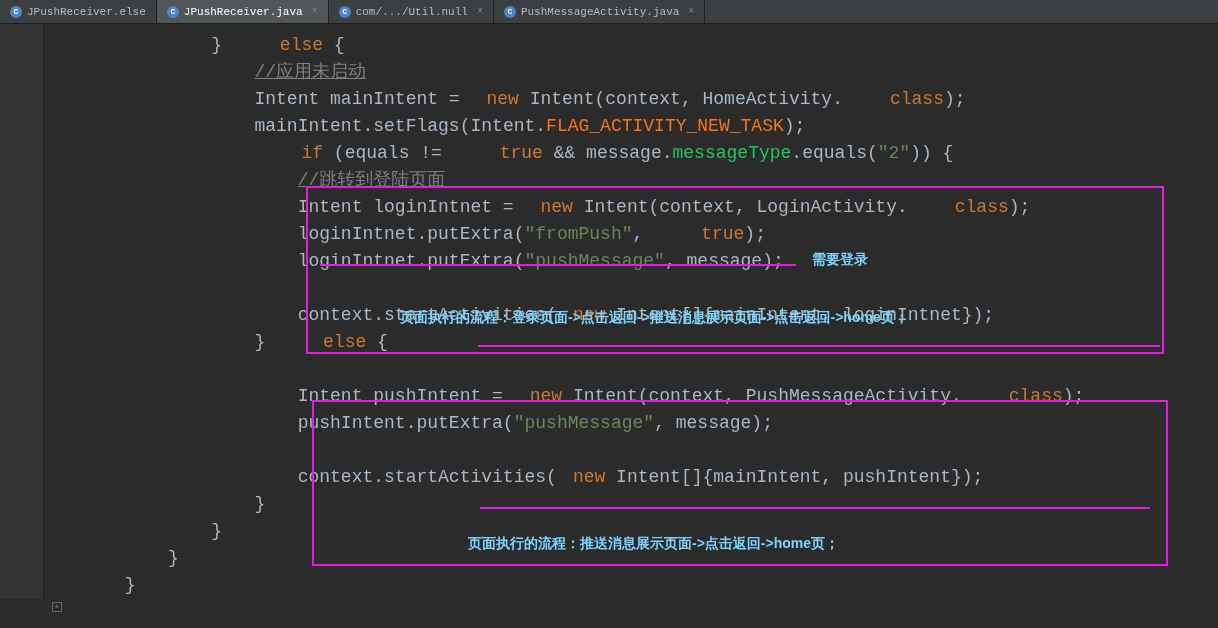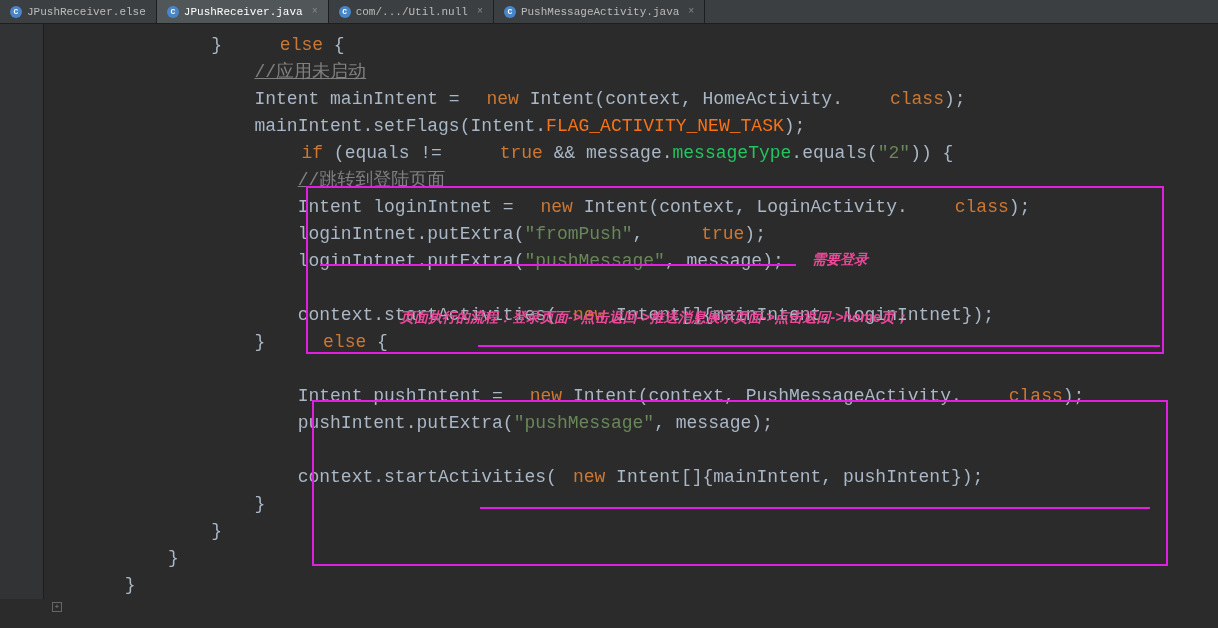--- a/index.html
+++ b/index.html
@@ -89,25 +89,24 @@
   .flg { color: #f97316; }
   .box1, .box2 {
     position: absolute;
     border: 2px solid #e01fe0;
     pointer-events: none;
   }
   .box1 { left: 306px; top: 162px; width: 858px; height: 168px; }
   .ul1 { position: absolute; border-bottom: 2px solid #e01fe0; }
   .ann {
     position: absolute;
-    color: #ec4899;
+    color: #7dd3fc;
     font-size: 14px;
     font-weight: bold;
     font-family: Microsoft YaHei, sans-serif;
-    font-style: italic;
   }
   .box2 { left: 312px; top: 376px; width: 856px; height: 166px; }
 </style>
 </head>
 <body>
 
 <div class="tabs">
   <div class="tab">
     <span class="tab-icon">C</span>
     <span>JPushReceiver.else</span>
@@ -156,13 +155,14 @@
       <span>}</span></span></div>
 
   <div class="box1"></div>
   <div class="ul1" style="left:320px; top:240px; width:476px;"></div>
   <div class="ann" style="left:812px; top:222px;">需要登录</div>
   <div class="ann" style="left:400px; top:280px;">页面执行的流程：登录页面-&gt;点击返回-&gt;推送消息展示页面-&gt;点击返回-&gt;home页；</div>
   <div class="ul1" style="left:478px; top:321px; width:682px;"></div>
 
   <div class="box2"></div>
   <div class="ul1" style="left:480px; top:483px; width:670px;"></div>
+  <div class="ann" style="left:468px; top:506px;">页面执行的流程：推送消息展示页面-&gt;点击返回-&gt;home页；</div>
 </div>
 
 </body></html>

